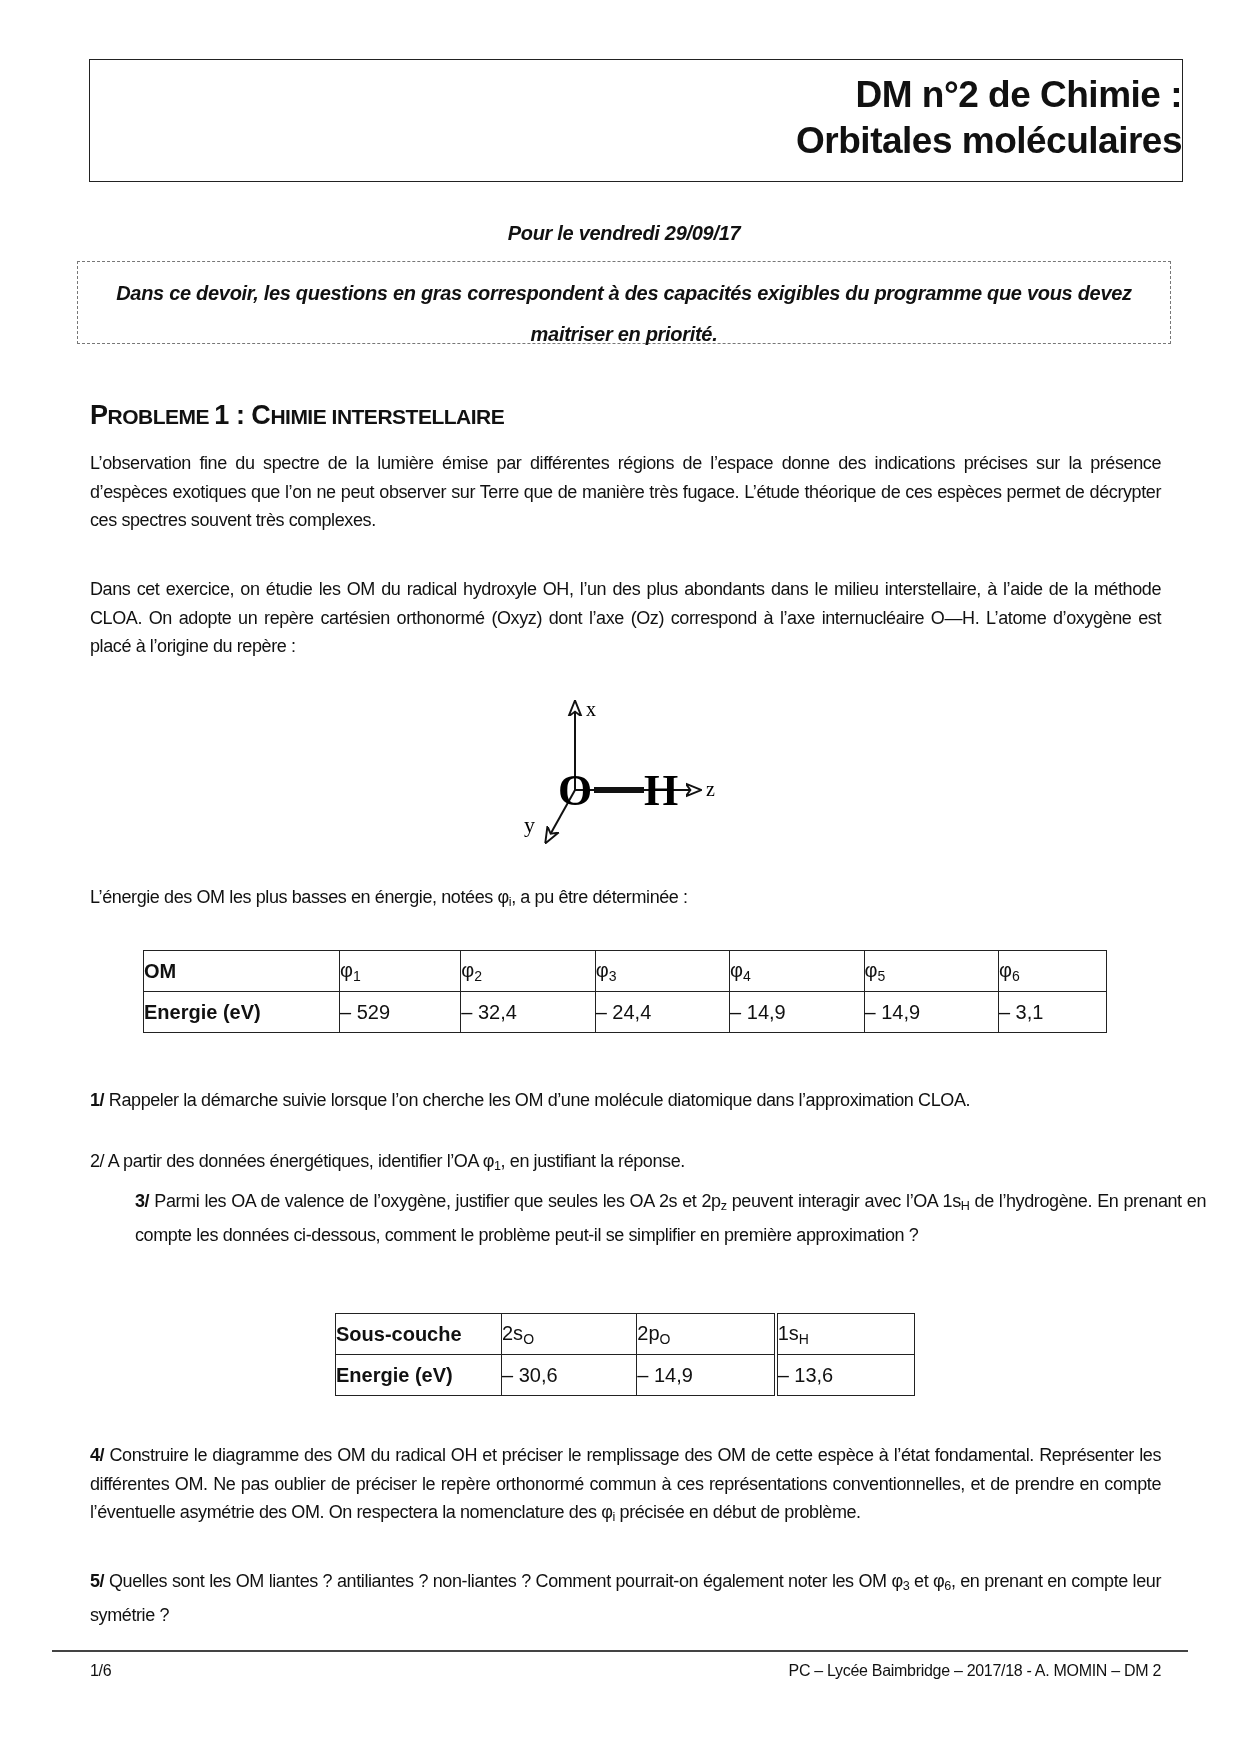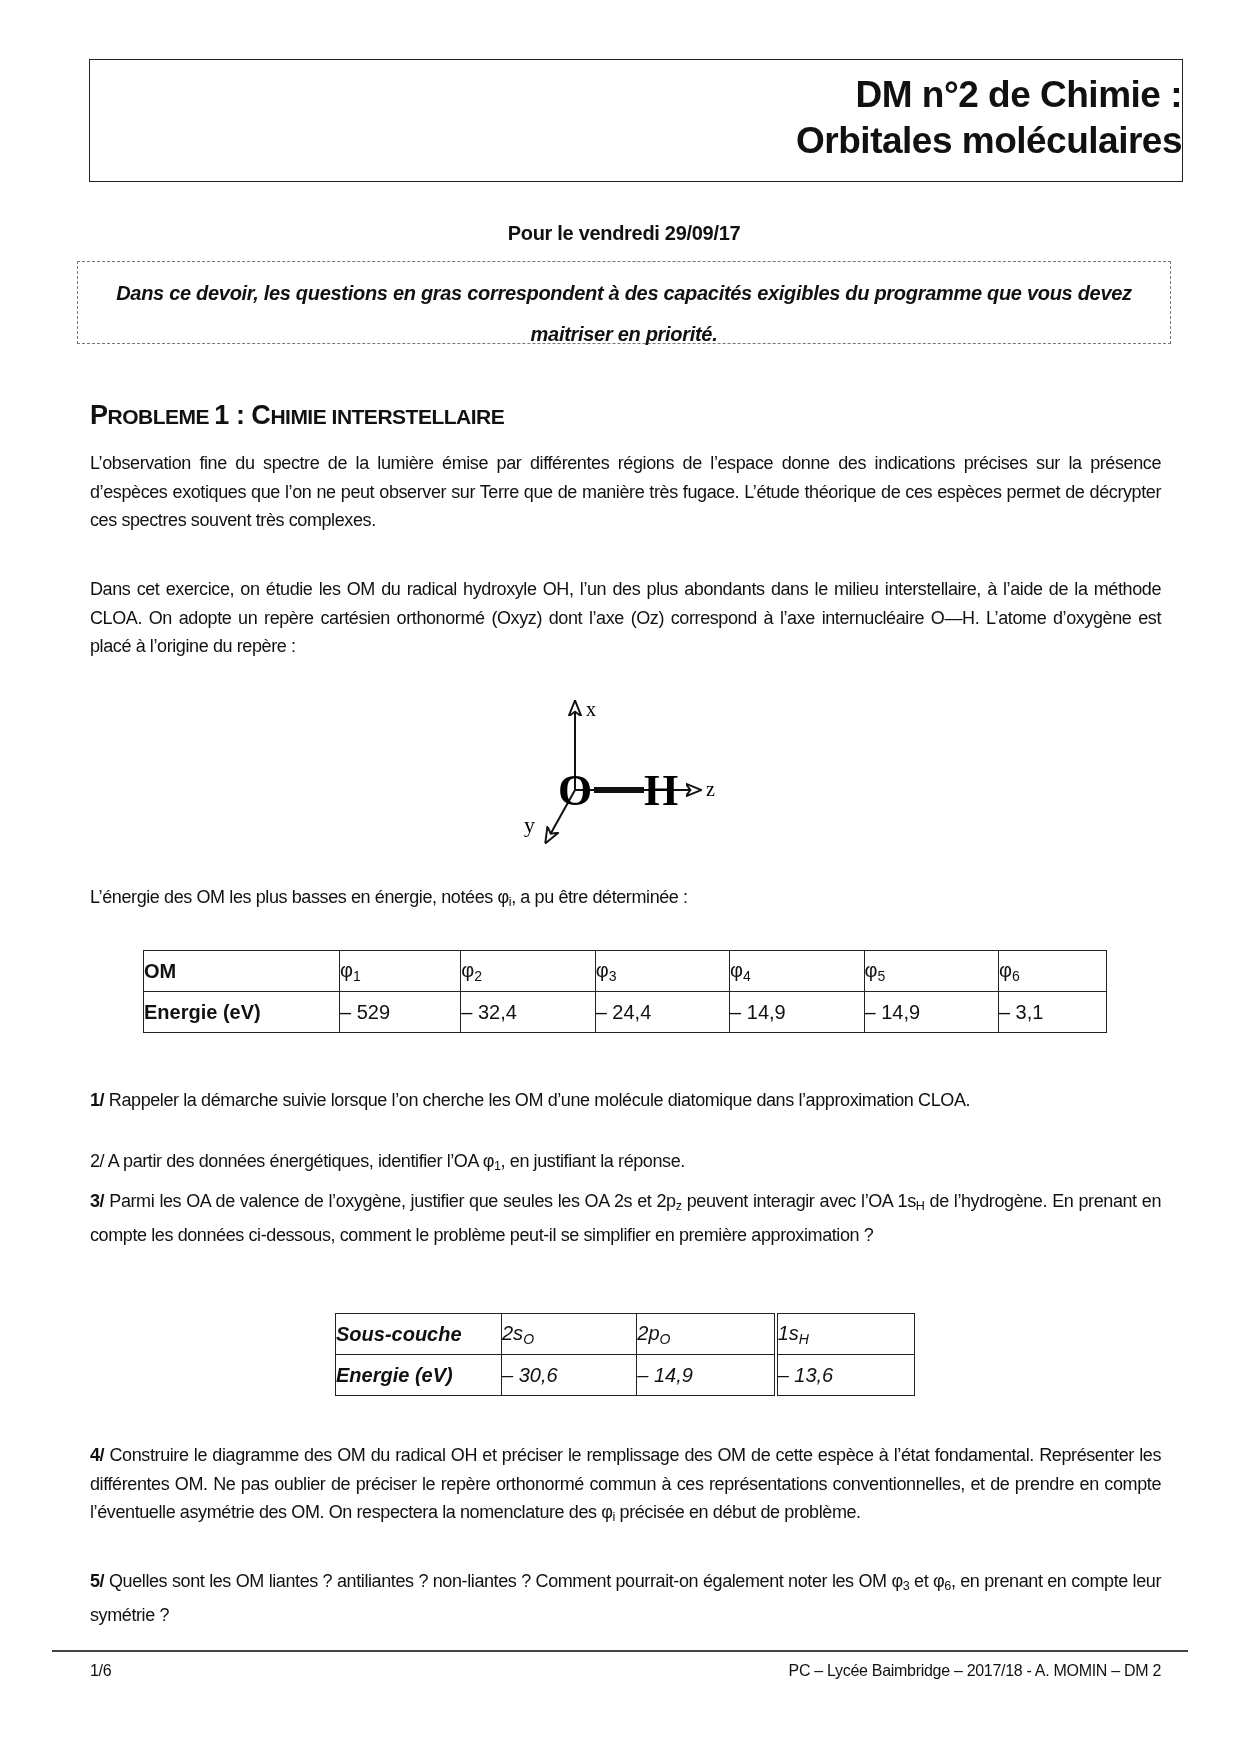--- a/index.html
+++ b/index.html
@@ -4,38 +4,38 @@
 <style>
   html, body { margin:0; padding:0; background:#fff; }
   body { width:1240px; height:1754px; position:relative; overflow:hidden;
          font-family:"Liberation Serif", serif; color:#111; }
   .abs { position:absolute; }
   .title-box { left:89px; top:59px; width:1094px; height:123px; border:1.5px solid #222;
                box-sizing:border-box; text-align:right; }
   .title-box div { font-family:"Liberation Sans", sans-serif; font-weight:bold; font-size:37px;
                    letter-spacing:-0.5px; line-height:46px; }
   .title-box .t1 { margin-top:12px; }
-  .due { left:77px; width:1094px; top:222px; text-align:center; font-weight:bold;
+  .due { left:77px; width:1094px; top:222px; text-align:center; font-style:italic; font-weight:bold;
          font-size:20px; font-family:"Liberation Sans", sans-serif; letter-spacing:-0.3px; }
   .note-box { left:77px; top:261px; width:1094px; height:83px; border:1px dashed #777; box-sizing:border-box;
               text-align:center; font-style:italic; font-weight:bold; font-size:20px;
               font-family:"Liberation Sans", sans-serif; line-height:41px; padding-top:11px; letter-spacing:-0.3px; }
   .heading { left:90px; top:400px; font-family:"Liberation Sans", sans-serif; font-weight:bold;
              font-size:27px; text-decoration-thickness:2px; text-underline-offset:4px;
              letter-spacing:-0.5px; }
   .heading .sc { font-size:21px; }
   .para { left:90px; width:1071px; font-size:18px; line-height:28.6px; text-align:justify;
           font-family:"Liberation Sans", sans-serif; letter-spacing:-0.4px; }
   .para b { font-weight:bold; }
   .sub { font-size:0.7em; vertical-align:-0.25em; }
   table.data { border-collapse:collapse; font-family:"Liberation Sans", sans-serif; }
   table.data td { border:1.5px solid #222; font-size:20px; padding:0; }
   table.data td.hdr { font-weight:bold; }
   .t1 td { height:40px; }
-  .t2 td { height:40px;font-style:italic; }
+  .t2 td { height:40px; }
   .t2 td.dbl { border-left:4px double #222; }
   .footer-line { left:52px; top:1650px; width:1136px; height:2px; background:#444; }
   .footer { top:1662px; font-size:16px; font-family:"Liberation Sans", sans-serif; letter-spacing:-0.3px; }
   svg text { font-family:"Liberation Serif", serif; }
 </style>
 </head>
 <body>
 
 <div class="abs title-box">
   <div class="t1">DM n°2 de Chimie :</div>
@@ -98,21 +98,21 @@
   </table>
 
 <div class="abs para" style="top:1078px;margin-top:8px;">
   <b>1/</b><span> Rappeler la démarche suivie lorsque l’on cherche les OM d’une molécule diatomique dans l’approximation CLOA.</span>
 </div>
 
 <div class="abs para" style="top:1147px;">
   <span>2/</span><span> A partir des données énergétiques, identifier l’OA φ</span><span class="sub">1</span><span>, en justifiant la réponse.</span>
 </div>
 
-<div class="abs para" style="top:1187px;">
+<div class="abs para" style="top:1187px;margin-left:45px;">
   <b>3/</b><span> Parmi les OA de valence de l’oxygène, justifier que seules les OA 2s et 2p</span><span class="sub">z</span><span> peuvent interagir avec l’OA 1s</span><span class="sub">H</span><span> de l’hydrogène. En prenant en compte les données ci-dessous, comment le problème peut-il se simplifier en première approximation ?</span>
 </div>
 
 <table class="abs data t2" style="left:335px; top:1313px; width:580px;">
   <tbody>
       <tr>
     <td class="hdr" style="width:165px;">Sous-couche</td>
     <td><span>2s</span><span class="sub">O</span></td>
     <td><span>2p</span><span class="sub">O</span></td>
     <td class="dbl"><span>1s</span><span class="sub">H</span></td>

